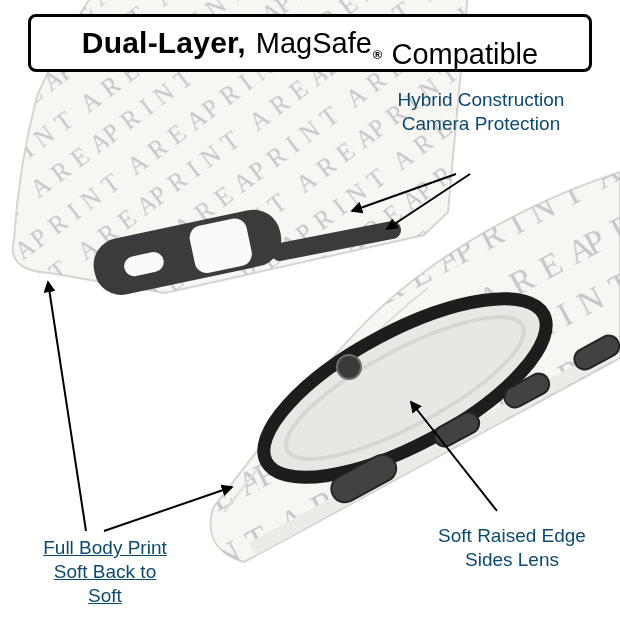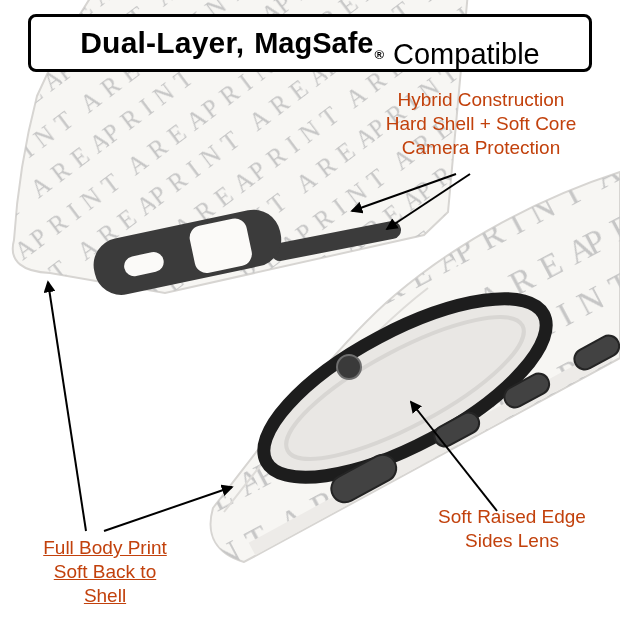--- a/index.html
+++ b/index.html
@@ -3,27 +3,27 @@
 <meta charset="utf-8">
 <style>
   html,body{margin:0;padding:0;background:#fff;}
   .stage{position:relative;width:620px;height:620px;background:#fff;overflow:hidden;
          font-family:"Liberation Sans",sans-serif;color:#000;}
   .stage svg{position:absolute;left:0;top:0;}
   .title-box{position:absolute;left:28px;top:14px;width:558px;height:52px;background:#fff;
              border:3.5px solid #000;border-radius:8px;display:flex;align-items:center;
              justify-content:center;white-space:nowrap;}
   .t1{font-size:30px;font-weight:800;letter-spacing:.2px;}
-  .t2{font-size:29px;font-weight:700;margin-left:10px;}
+  .t2{font-size:29px;font-weight:400;margin-left:10px;}
   .treg{font-size:13px;font-weight:700;align-self:flex-end;margin-bottom:7px;margin-left:1px;}
   .t3{font-size:29px;font-weight:500;margin-left:9px;margin-top:22px;}
-  .callout{position:absolute;text-align:center;font-size:19px;line-height:1.26;color:#c2410c;}
+  .callout{position:absolute;text-align:center;font-size:19px;line-height:1.26;color:#0c4a6e;}
   .co-hybrid{left:352px;top:88px;width:258px;}
   .co-fullbody{left:10px;top:536px;width:190px;text-decoration:underline;}
-  .co-camera{left:407px;top:505px;width:210px;}
+  .co-camera{left:407px;top:524px;width:210px;}
   .pat{font-family:"Liberation Serif",serif;font-weight:400;}
   .pat-sm{font-size:25px;letter-spacing:8px;}
   .pat-lg{font-size:34px;letter-spacing:11px;}
 </style>
 </head>
 <body>
 
 <div class="stage">
 
   <svg width="620" height="620" viewBox="0 0 620 620">
@@ -88,28 +88,27 @@
 
   <div class="title-box">
     <span class="t1">Dual-Layer,</span>
     <span class="t2">MagSafe</span>
     <span class="treg">®</span>
     <span class="t3">Compatible</span>
   </div>
 
   <div class="callout co-hybrid">
     <div>Hybrid Construction</div>
-    <div>Hard Shell + Soft Core</div>
     <div>Camera Protection</div>
   </div>
 
   <div class="callout co-fullbody">
     <div>Full Body Print</div>
     <div>Soft Back to</div>
-    <div>Shell</div>
+    <div>Soft</div>
   </div>
 
   <div class="callout co-camera">
     <div>Soft Raised Edge</div>
     <div>Sides Lens</div>
   </div>
 
 </div>
 
 </body></html>

